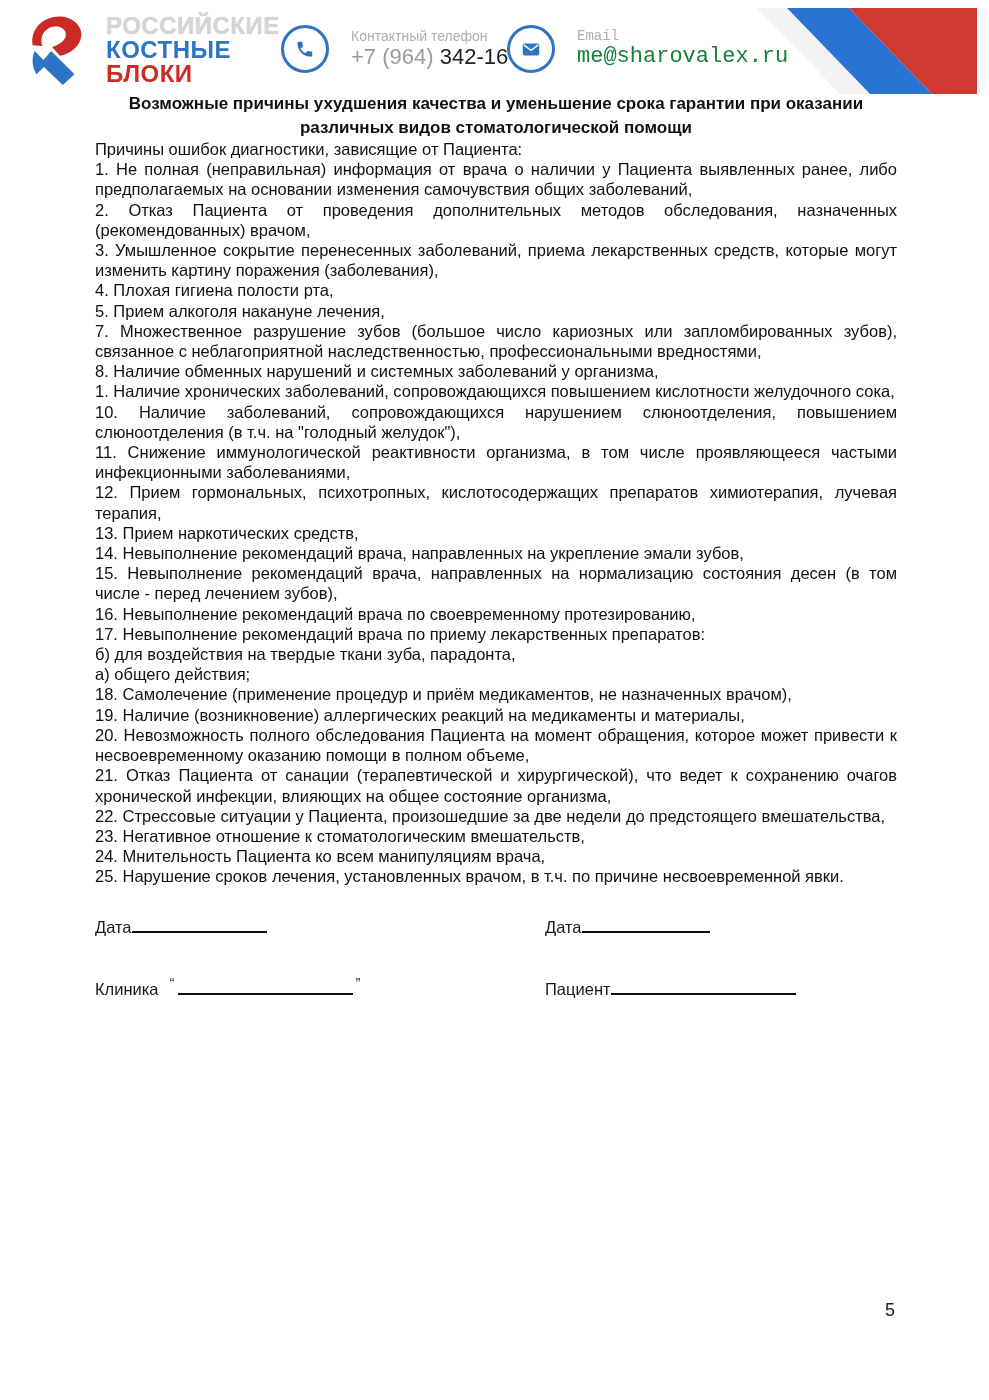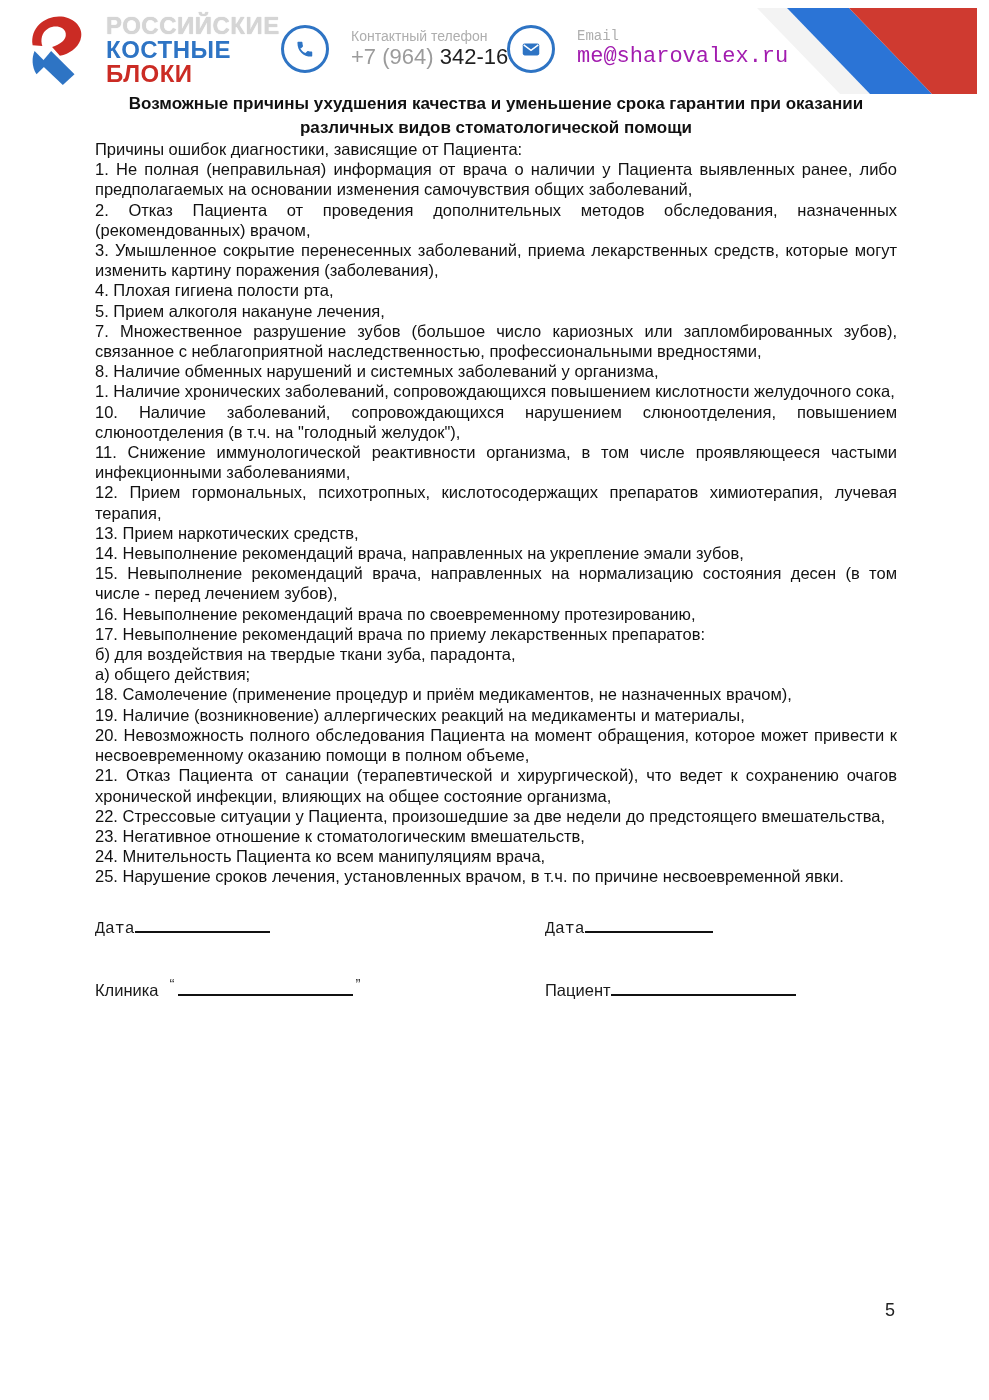--- a/index.html
+++ b/index.html
@@ -22,39 +22,39 @@
   .contact-phone { left:281px; top:25px; }
   .contact-email { left:507px; top:25px;font-family:Liberation Mono, monospace; }
   .icon-circle {
     width:42px; height:42px; border:3px solid #2e74c4; border-radius:50%;
     display:flex; align-items:center; justify-content:center; flex:0 0 auto; background:#fff;
   }
   .contact-label { font-size:14px; color:#aeaeae; line-height:16px; }
   .phone-line { font-size:22px; line-height:26px; white-space:nowrap; }
   .phone-prefix { color:#9b9b9b; }
   .phone-num { color:#1f1f1f; }
-  .email-addr { font-size:22px; line-height:26px; color:#a21caf; text-decoration:none; }
+  .email-addr { font-size:22px; line-height:26px; color:#15803d; text-decoration:none; }
 
   .ribbon { position:absolute; top:8px; right:12px; width:228px; height:86px; overflow:hidden; }
   .band { position:absolute; top:0; height:220px; transform:skewX(44deg); transform-origin:0 0; }
   .band-white { left:8px;  width:30px;  background:#f3f3f3; }
   .band-blue  { left:38px; width:62px;  background:#2b74d6; }
   .band-red   { left:100px; width:132px; background:#cf3a30; }
 
   
   .main { position:absolute; top:80px; left:95px; width:802px; }
   .doc-title { margin:12px 0 0; padding:0 14px; font-size:17px; line-height:23.5px;
                font-weight:bold; text-align:center; color:#111; }
   .intro { margin:23px 0 0; font-size:16.5px; line-height:20.2px; }
   .par   { margin:0; font-size:16.5px; line-height:20.2px; text-align:justify;
            text-justify:inter-word; color:#111; }
 
   
   .sig-row { display:flex; font-size:16.5px; }
-  .sig-row-1 { margin-top:30px;font-family:Liberation Mono, monospace; }
+  .sig-row-1 { margin-top:30px; }
   .sig-row-2 { margin-top:42px; }
   .sig-cell-left { width:450px; }
   .blank { display:inline-block; border-bottom:2px solid #111; height:14px; vertical-align:baseline; }
   .w135 { width:135px; } .w128 { width:128px; } .w175 { width:175px; } .w185 { width:185px; }
   .quote { font-size:15px; color:#333; position:relative; top:-7px; padding:0 3px; }
   .clinic-label { margin-right:8px; }
 
   .pagenum { position:absolute; right:94px; top:1300px; font-size:18px; color:#222; }
 </style>
 </head>

